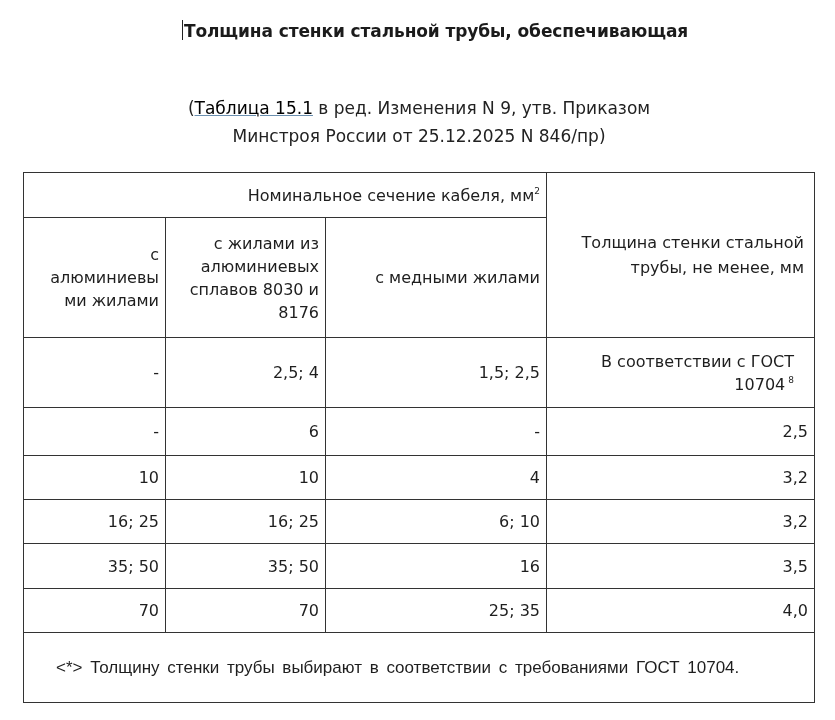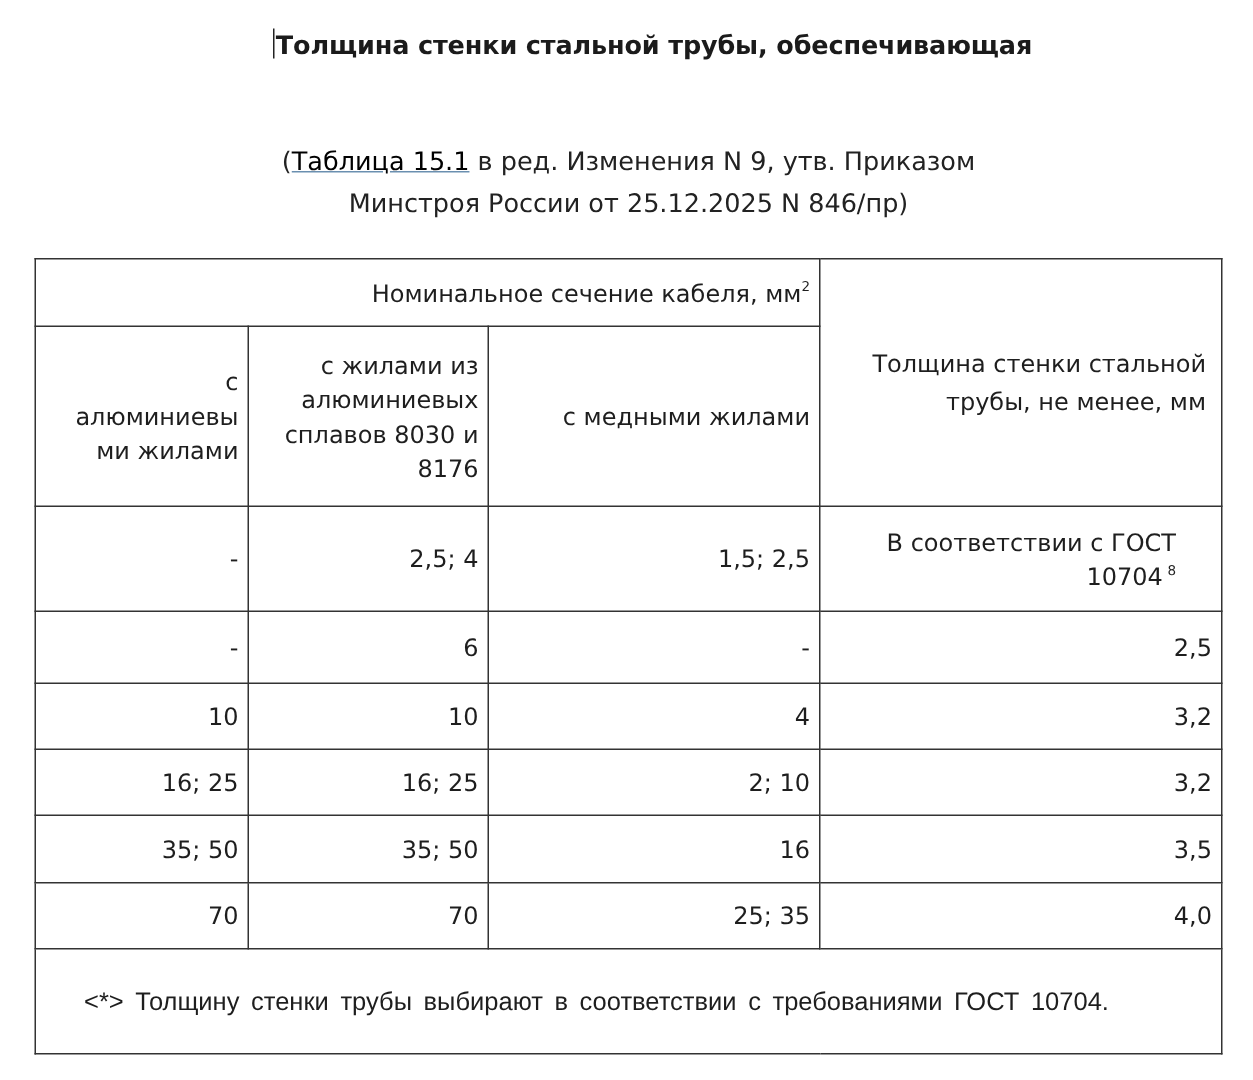--- a/index.html
+++ b/index.html
@@ -137,40 +137,40 @@
       <span>8176</span>
     </td>
     <td>
       <span>с медными жилами</span>
     </td>
   </tr>
   <tr style="height:70px">
     <td>-</td>
     <td>2,5; 4</td>
     <td>1,5; 2,5</td>
-    <td style="padding:0 30px;">
+    <td style="padding:0 20px;">
       <span>В соответствии с ГОСТ 10704</span><sup class="s" style="margin-left:3px;">8</sup>
     </td>
   </tr>
   <tr style="height:48px">
     <td>-</td>
     <td>6</td>
     <td>-</td>
     <td>2,5</td>
   </tr>
   <tr style="height:44px">
     <td>10</td>
     <td>10</td>
     <td>4</td>
     <td>3,2</td>
   </tr>
   <tr style="height:44px">
     <td>16; 25</td>
     <td>16; 25</td>
-    <td>2; 10</td>
+    <td>6; 10</td>
     <td>3,2</td>
   </tr>
   <tr style="height:45px">
     <td>35; 50</td>
     <td>35; 50</td>
     <td>16</td>
     <td>3,5</td>
   </tr>
   <tr style="height:44px">
     <td>70</td>

